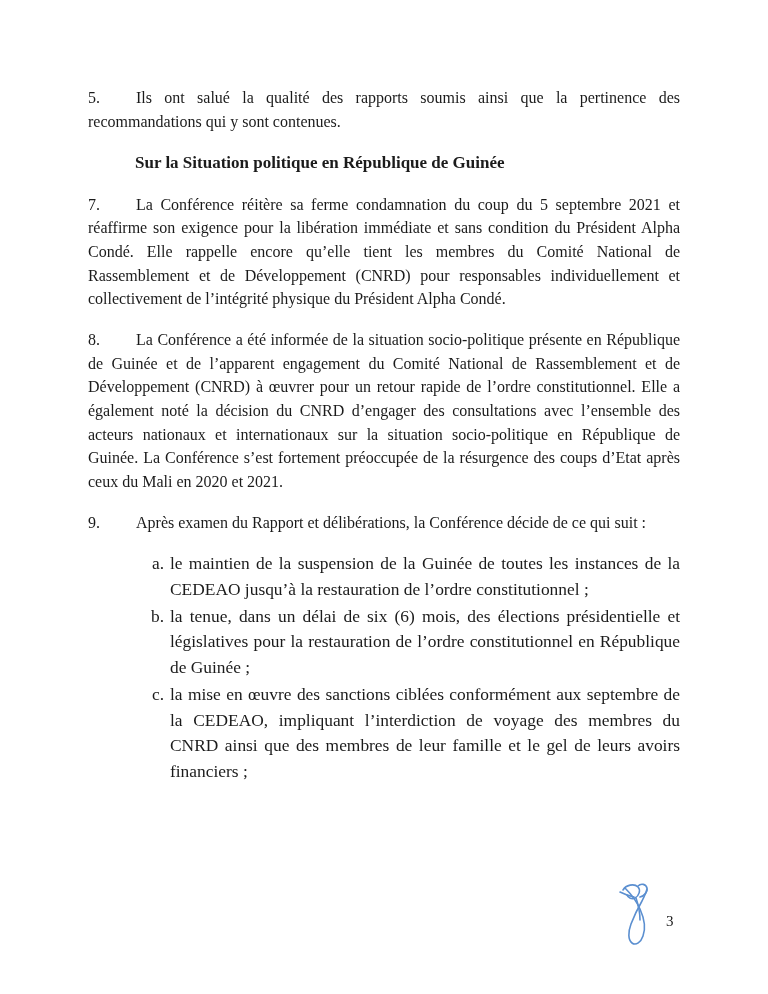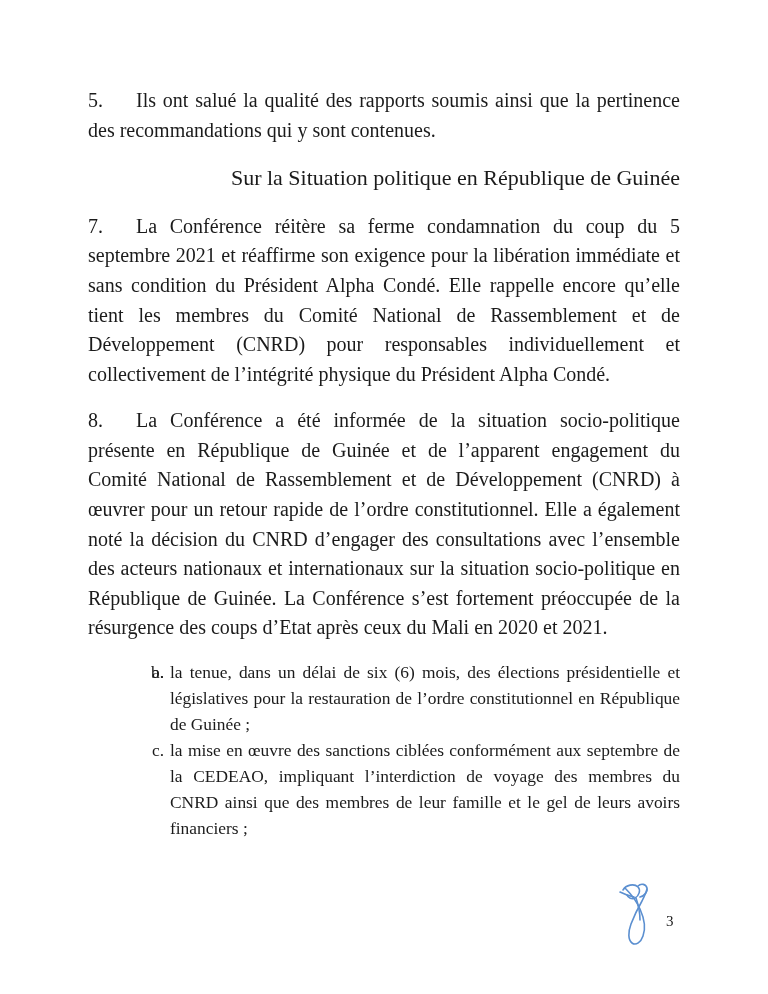--- a/index.html
+++ b/index.html
@@ -23,37 +23,37 @@
     background: #ffffff;
   }
   .content {
     position: absolute;
     left: 88px;
     top: 86px;
     width: 592px;
   }
   p.para {
     margin: 0 0 17px 0;
-    font-size: 20px;
+    font-size: 16px;
     line-height: 1.48;
     text-align: justify;
     text-justify: inter-word;
     hyphens: none;
   }
   p.para .num {
     display: inline-block;
     width: 48px;
   }
   h2.section-heading {
     margin: 0 0 17px 0;
     padding-left: 47px;
-    font-size: 22px;
-    font-weight: normal;
+    font-size: 17px;
+    font-weight: bold;
     line-height: 1.48;
-    text-align: right;
+    text-align: left;
   }
   ol.decisions {
     margin: 0;
     padding: 0 0 0 52px;
     list-style: none;
   }
   ol.decisions li {
     position: relative;
     margin: 0 0 1px 0;
     padding-left: 30px;
@@ -95,23 +95,24 @@
 
     <p class="para"><span class="num">5.</span><span>Ils ont salué la qualité des rapports soumis ainsi que la pertinence des recommandations qui y sont contenues.</span></p>
 
 
     <h2 class="section-heading">Sur la Situation politique en République de Guinée</h2>
 
     <p class="para"><span class="num">7.</span><span>La Conférence réitère sa ferme condamnation du coup du 5 septembre 2021 et réaffirme son exigence pour la libération immédiate et sans condition du Président Alpha Condé. Elle rappelle encore qu’elle tient les membres du Comité National de Rassemblement et de Développement (CNRD) pour responsables individuellement et collectivement de l’intégrité physique du Président Alpha Condé.</span></p>
 
     <p class="para"><span class="num">8.</span><span>La Conférence a été informée de la situation socio-politique présente en République de Guinée et de l’apparent engagement du Comité National de Rassemblement et de Développement (CNRD) à œuvrer pour un retour rapide de l’ordre constitutionnel. Elle a également noté la décision du CNRD d’engager des consultations avec l’ensemble des acteurs nationaux et internationaux sur la situation socio-politique en République de Guinée. La Conférence s’est fortement préoccupée de la résurgence des coups d’Etat après ceux du Mali en 2020 et 2021.</span></p>
 
+    <p class="para"><span class="num">9.</span><span>Après examen du Rapport et délibérations, la Conférence décide de ce qui suit :</span></p>
 
     <ol class="decisions">
-      <li><span class="marker">a.</span></li>
+      <li><span class="marker">a.</span><span>le maintien de la suspension de la Guinée de toutes les instances de la CEDEAO jusqu’à la restauration de l’ordre constitutionnel ;</span></li>
       <li><span class="marker">b.</span><span>la tenue, dans un délai de six (6) mois, des  élections présidentielle et législatives  pour la restauration de l’ordre constitutionnel en République de Guinée ;</span></li>
       <li><span class="marker">c.</span><span>la mise en œuvre des sanctions ciblées conformément aux septembre de la CEDEAO, impliquant l’interdiction de voyage des membres du CNRD ainsi que des membres de leur famille et le gel de leurs avoirs financiers ;</span></li>
     </ol>
 
   </div>
 
   <div class="signature">
     <svg width="60" height="72" viewBox="0 0 60 72" xmlns="http://www.w3.org/2000/svg">
       <g fill="none" stroke="#5b8fd0" stroke-width="1.6" stroke-linecap="round" stroke-linejoin="round">
         <path d="M11 12 C14 7, 22 5, 26 9 C29 12, 27 18, 23 20 C20 21.5, 16 20, 15 17"></path>

